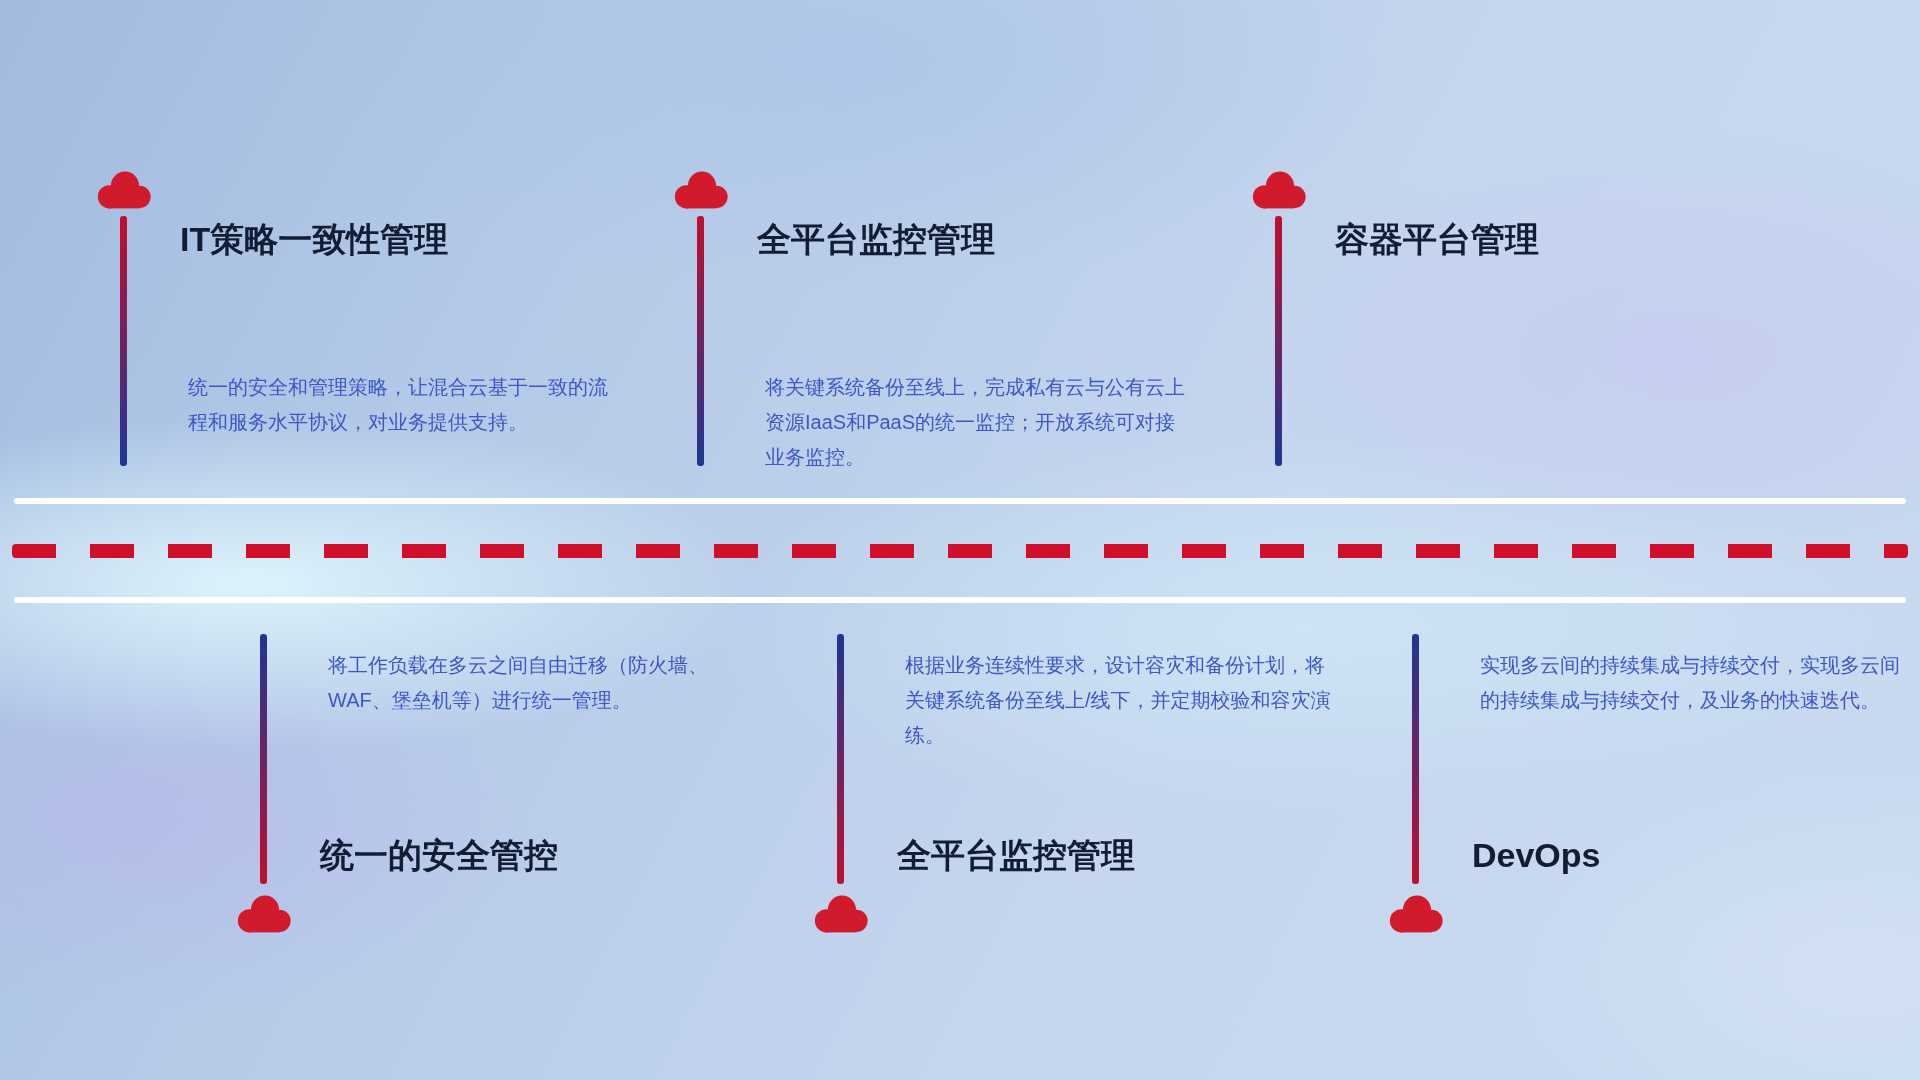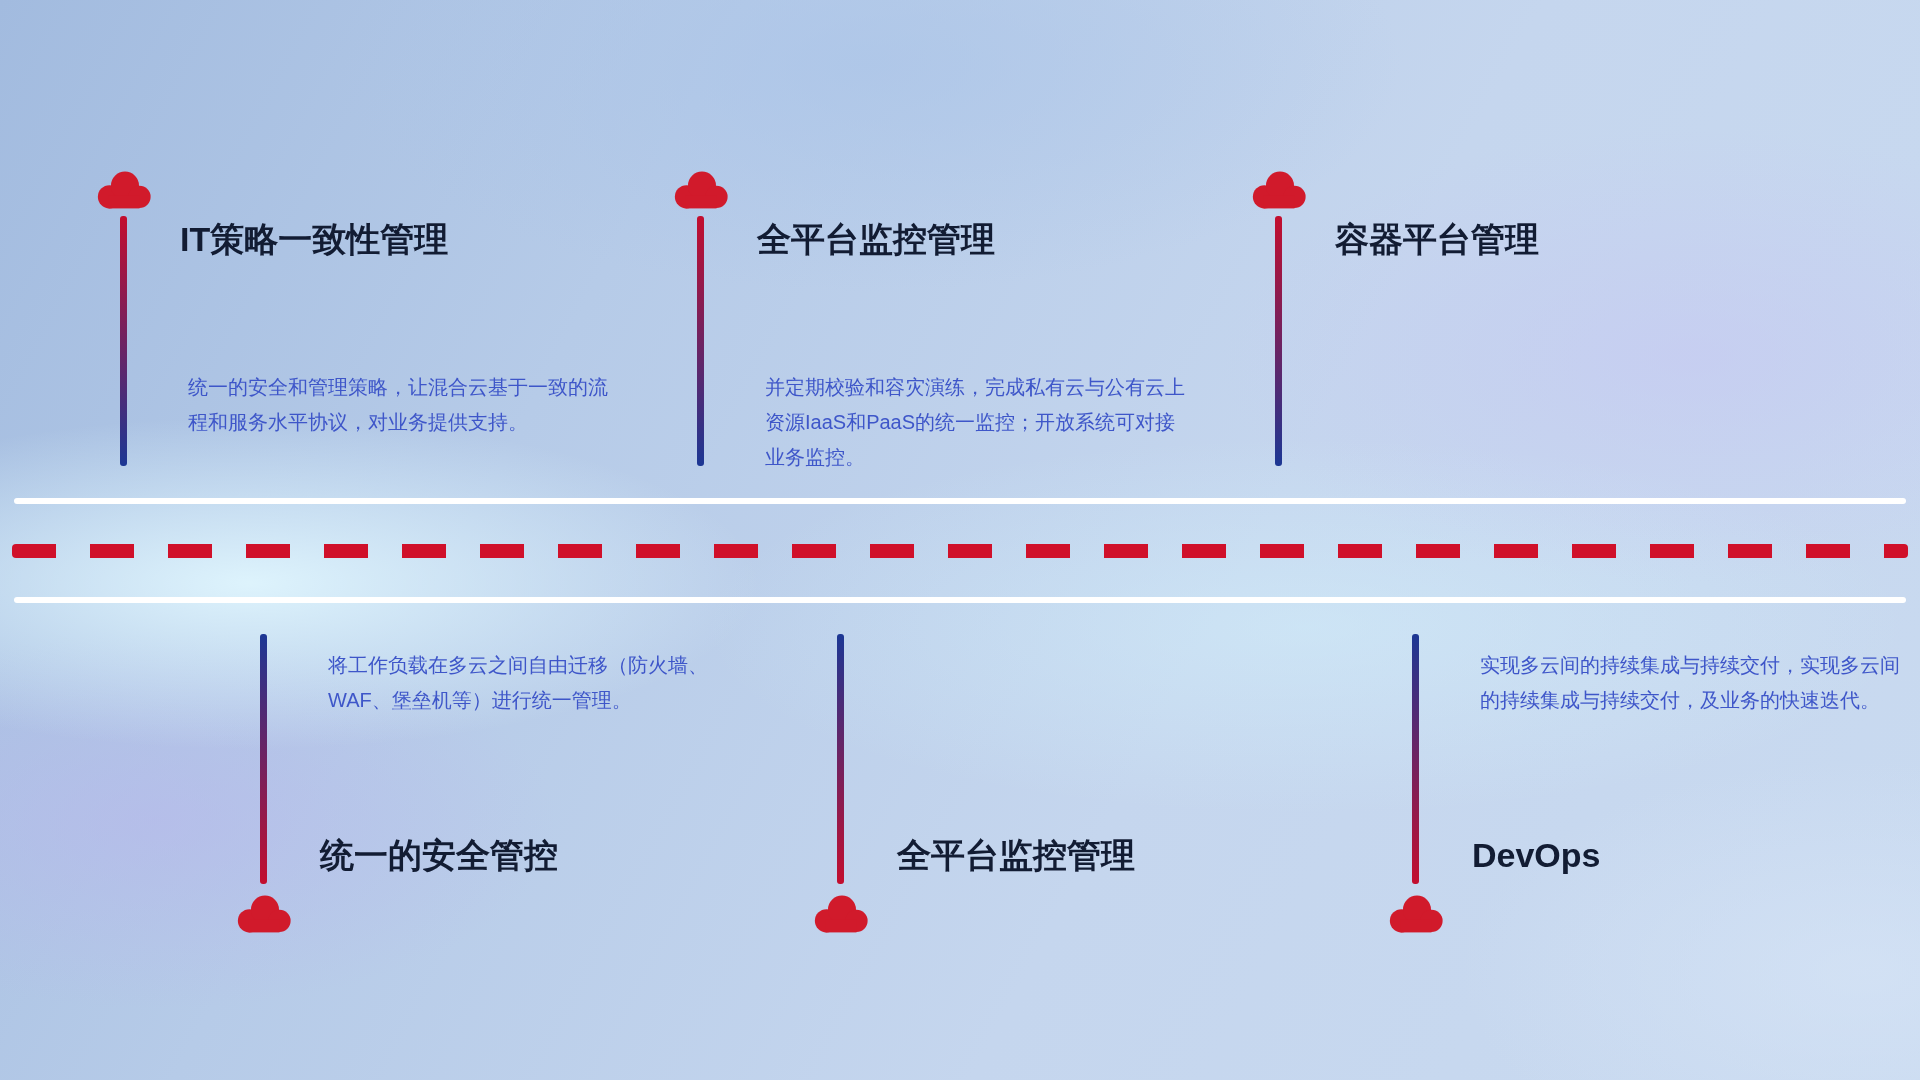--- a/index.html
+++ b/index.html
@@ -149,21 +149,21 @@
         <g fill="currentColor">
           <circle cx="17" cy="29" r="12"></circle>
           <circle cx="33" cy="17.5" r="14.5"></circle>
           <circle cx="48" cy="29" r="11.5"></circle>
           <rect x="16" y="28" width="32" height="13"></rect>
         </g>
       </svg>
     </span>
     <span class="vline"></span>
     <h2 class="title">全平台监控管理</h2>
-    <p class="desc">并定期校验和容灾演练，完成私有云与公有云上资源IaaS和PaaS的统一监控；开放系统可对接业务监控。</p>
+    <p class="desc">将关键系统备份至线上，完成私有云与公有云上资源IaaS和PaaS的统一监控；开放系统可对接业务监控。</p>
   </section>
 
   <section class="item top-row" id="item-top-3">
     <span class="cloud">
       <svg viewBox="0 0 64 44" aria-hidden="true">
         <g fill="currentColor">
           <circle cx="17" cy="29" r="12"></circle>
           <circle cx="33" cy="17.5" r="14.5"></circle>
           <circle cx="48" cy="29" r="11.5"></circle>
           <rect x="16" y="28" width="32" height="13"></rect>
@@ -185,20 +185,21 @@
           <circle cx="33" cy="17.5" r="14.5"></circle>
           <circle cx="48" cy="29" r="11.5"></circle>
           <rect x="16" y="28" width="32" height="13"></rect>
         </g>
       </svg>
     </span>
   </section>
 
   <section class="item bottom-row" id="item-bottom-2">
     <span class="vline"></span>
+    <p class="desc">根据业务连续性要求，设计容灾和备份计划，将关键系统备份至线上/线下，并定期校验和容灾演练。</p>
     <h2 class="title">全平台监控管理</h2>
     <span class="cloud">
       <svg viewBox="0 0 64 44" aria-hidden="true">
         <g fill="currentColor">
           <circle cx="17" cy="29" r="12"></circle>
           <circle cx="33" cy="17.5" r="14.5"></circle>
           <circle cx="48" cy="29" r="11.5"></circle>
           <rect x="16" y="28" width="32" height="13"></rect>
         </g>
       </svg>

